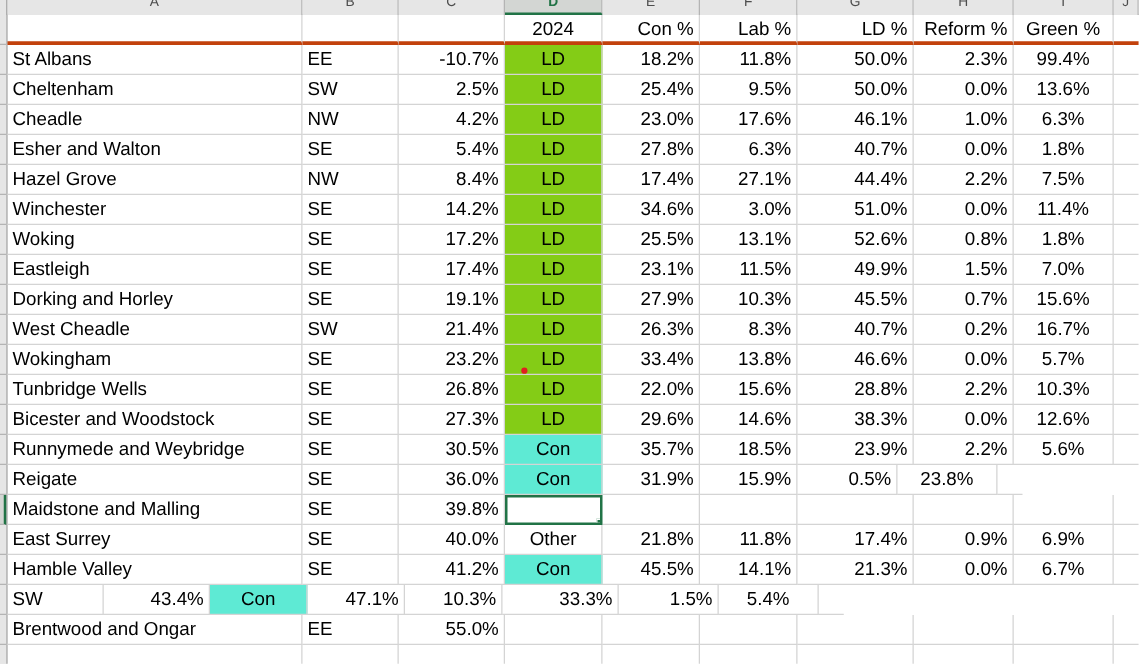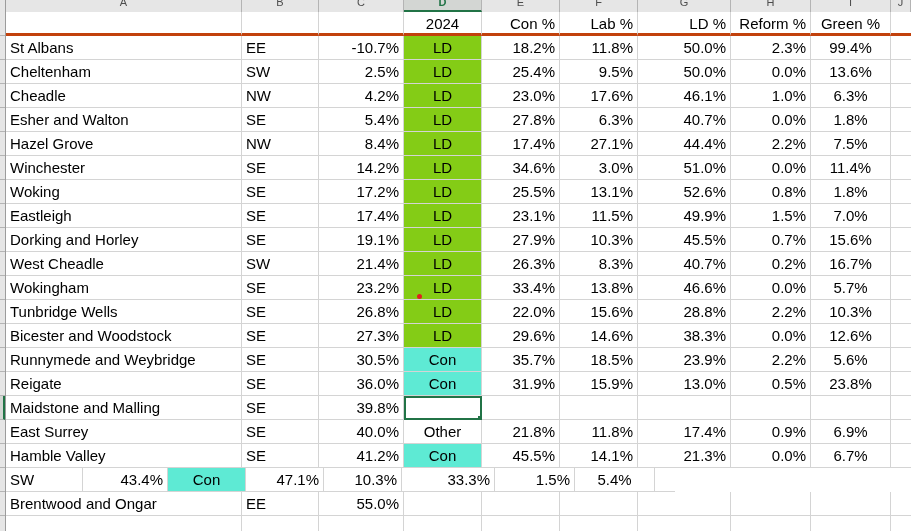--- a/index.html
+++ b/index.html
@@ -378,21 +378,20 @@
           <div class="cell c-I">5.6%</div>
           <div class="cell c-J"></div>
         </div>
         <div class="row">
           <div class="cell c-A">Reigate</div>
           <div class="cell c-B">SE</div>
           <div class="cell c-C">36.0%</div>
           <div class="cell c-D fill-con">Con</div>
           <div class="cell c-E">31.9%</div>
           <div class="cell c-F">15.9%</div>
-          <div class="cell c-G">13.0%</div>
           <div class="cell c-H">0.5%</div>
           <div class="cell c-I">23.8%</div>
           <div class="cell c-J"></div>
         </div>
         <div class="row">
           <div class="cell c-A">Maidstone and Malling</div>
           <div class="cell c-B">SE</div>
           <div class="cell c-C">39.8%</div>
           <div class="cell c-D selected">
             <div class="fill-handle"></div>

